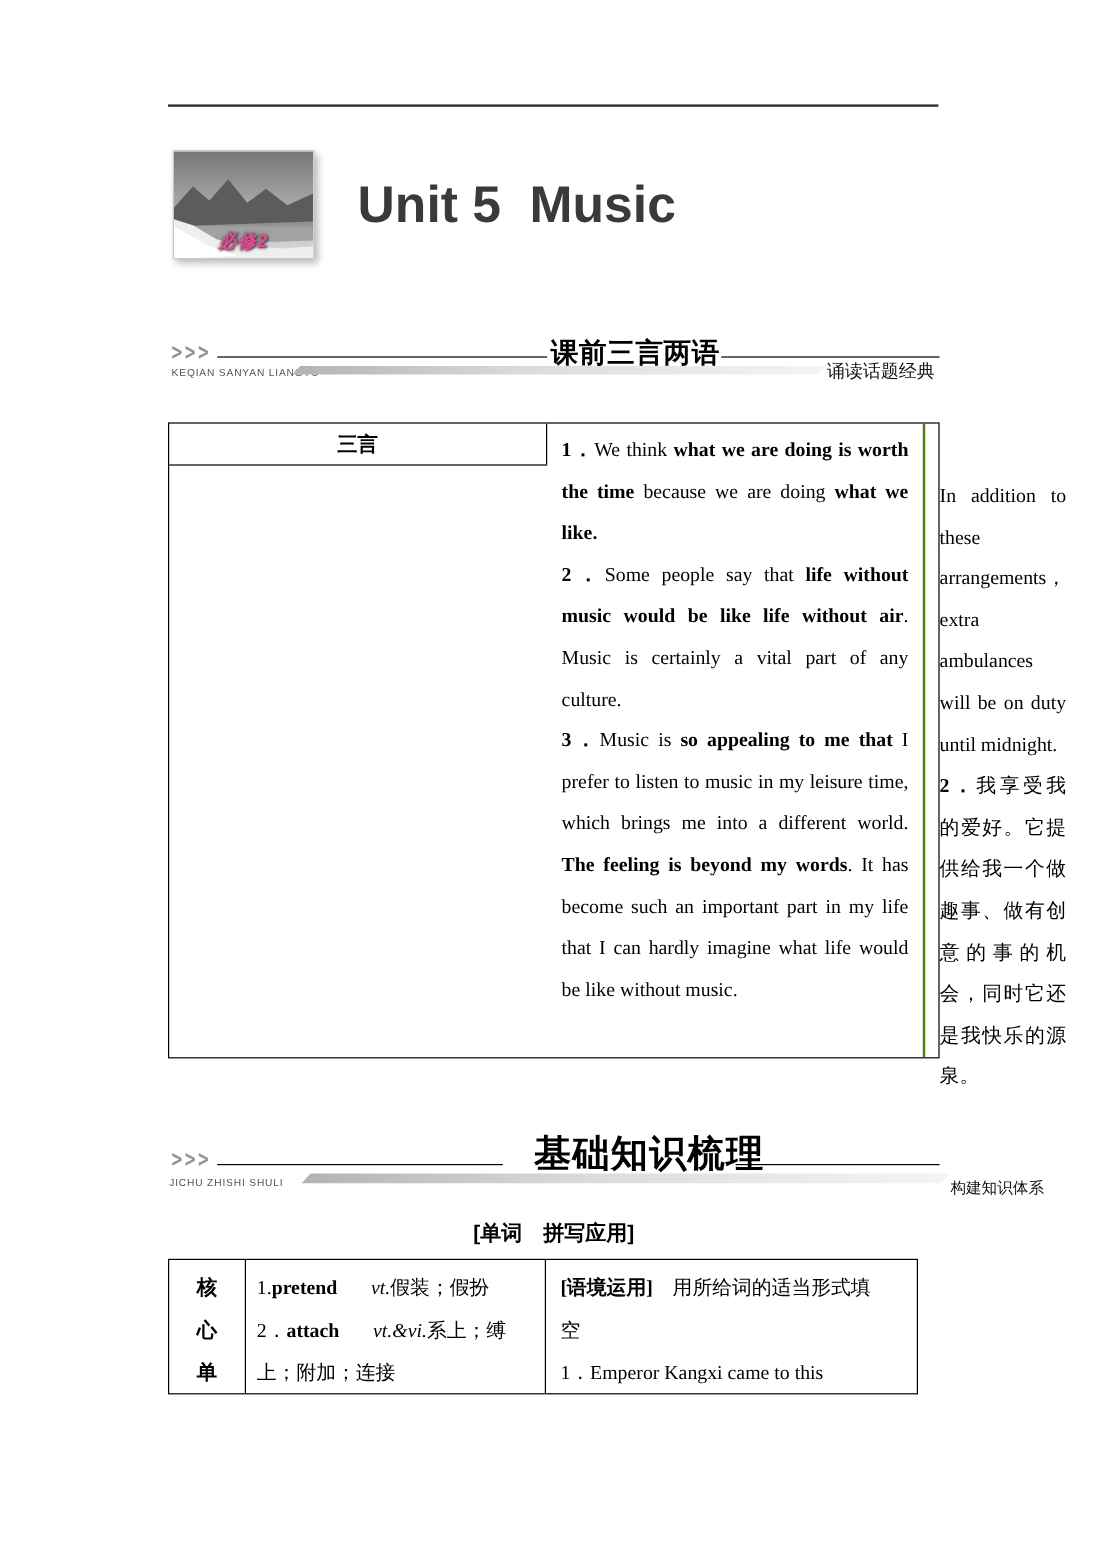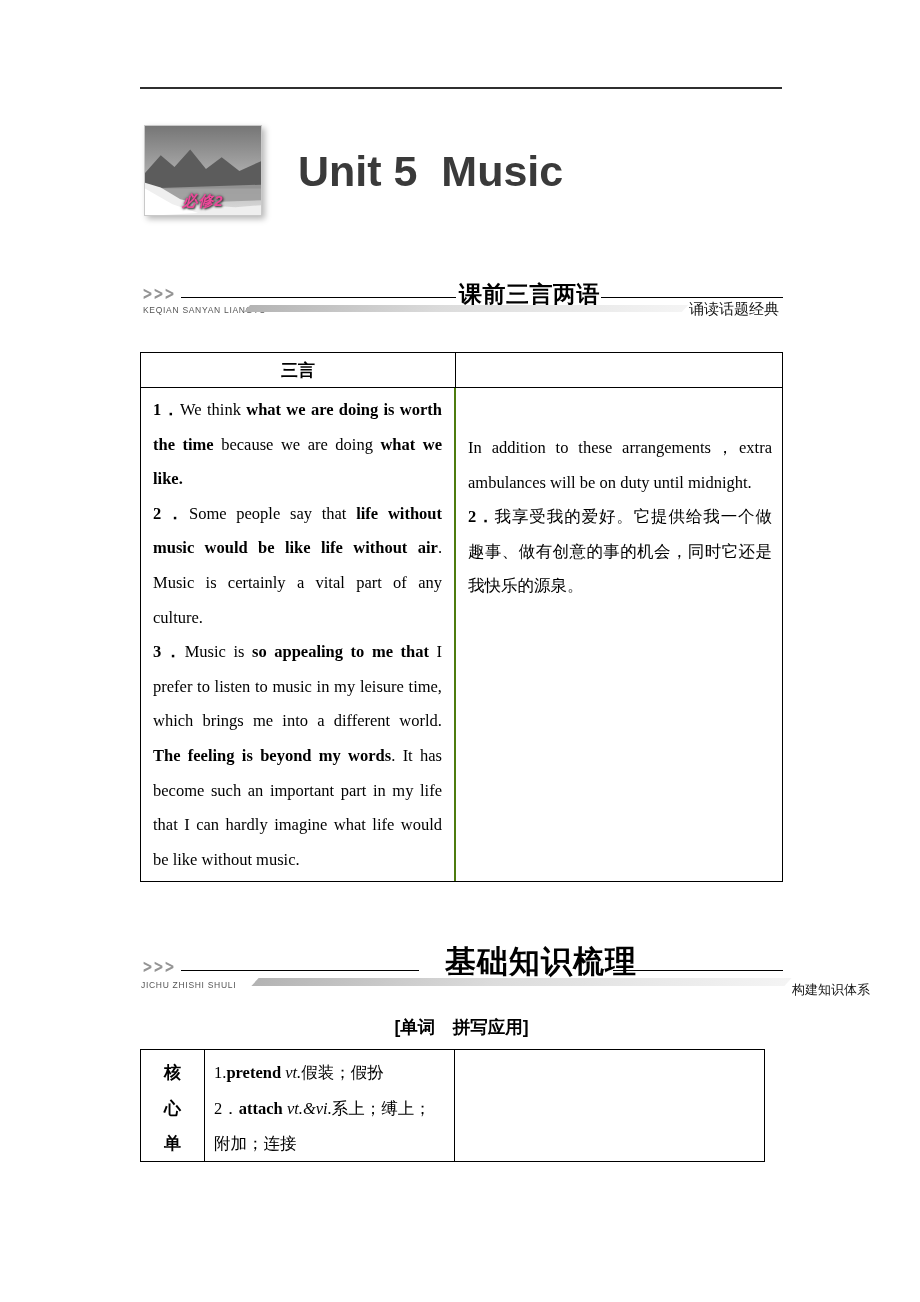--- a/index.html
+++ b/index.html
@@ -54,21 +54,21 @@
   .sec-title {
     font-family:"Liberation Sans","DejaVu Sans",sans-serif;
     font-weight:bold; color:#000; white-space:nowrap;
   }
   .title-pre  { left:459px; top:279px; font-size:23px; letter-spacing:0.5px; }
   .title-base { left:445px; top:941px; font-size:31px; letter-spacing:1px; }
 
   
   .t1 {
     left:140px; top:352px; width:643px; height:530px;
-    border:1px solid #000; display:flex; flex-direction:column;
+    border:1px solid #000; display:flex; 
   }
   .t1-head { display:flex; height:35px; border-bottom:1px solid #000; flex:0 0 35px; }
   .t1-head .hc {
     display:flex; align-items:center; justify-content:center;
     font-family:"Liberation Sans","DejaVu Sans",sans-serif;
     font-weight:bold; font-size:17px;
   }
   .t1-head .c1 { width:315px; border-right:1px solid #000; }
   .t1-head .c2 { flex:1; }
   .t1-body { display:flex; flex:1; min-height:0; }
@@ -91,21 +91,21 @@
   .t2 .col-label {
     width:64px; border-right:1px solid #000; text-align:center;
     padding-top:5px; font-weight:bold; font-size:17px; line-height:35.5px;
   }
   .t2 .col-mid { width:250px; border-right:1px solid #000; padding:5px 8px 0 9px; }
   .t2 .col-right { flex:1; padding:5px 26px 0 12px; }
   .t2 .para2 { font-size:16.5px; line-height:35.5px; }
 
   
   .rb { font-weight:bold; }
-  .ri { font-style:italic; }
+  .ri { font-style:italic;margin-left:24px; }
   .ru { text-underline-offset:3px; }
 </style>
 </head>
 <body>
 
 <div class="abs top-rule"></div>
 
 <div class="abs badge">
   <svg viewBox="0 0 118 91" preserveAspectRatio="none">
     <defs>
@@ -163,13 +163,17 @@
 <div class="abs t2">
   <div class="col-label">
     <div>核</div>
     <div>心</div>
     <div>单</div>
   </div>
   <div class="col-mid">
     <p class="para2"><span>1.</span><span class="rb ru">pretend</span><span> </span><span class="ri">vt.</span><span>假装；假扮</span></p>
     <p class="para2"><span>2．</span><span class="rb ru">attach</span><span> </span><span class="ri">vt.&amp;vi.</span><span>系上；缚上；附加；连接</span></p>
   </div>
+  <div class="col-right">
+    <p class="para2"><span class="rb">[语境运用]</span><span>　用所给词的适当形式填空</span></p>
+    <p class="para2"><span>1．Emperor Kangxi came to this</span></p>
+  </div>
 </div>
 
 </body></html>

